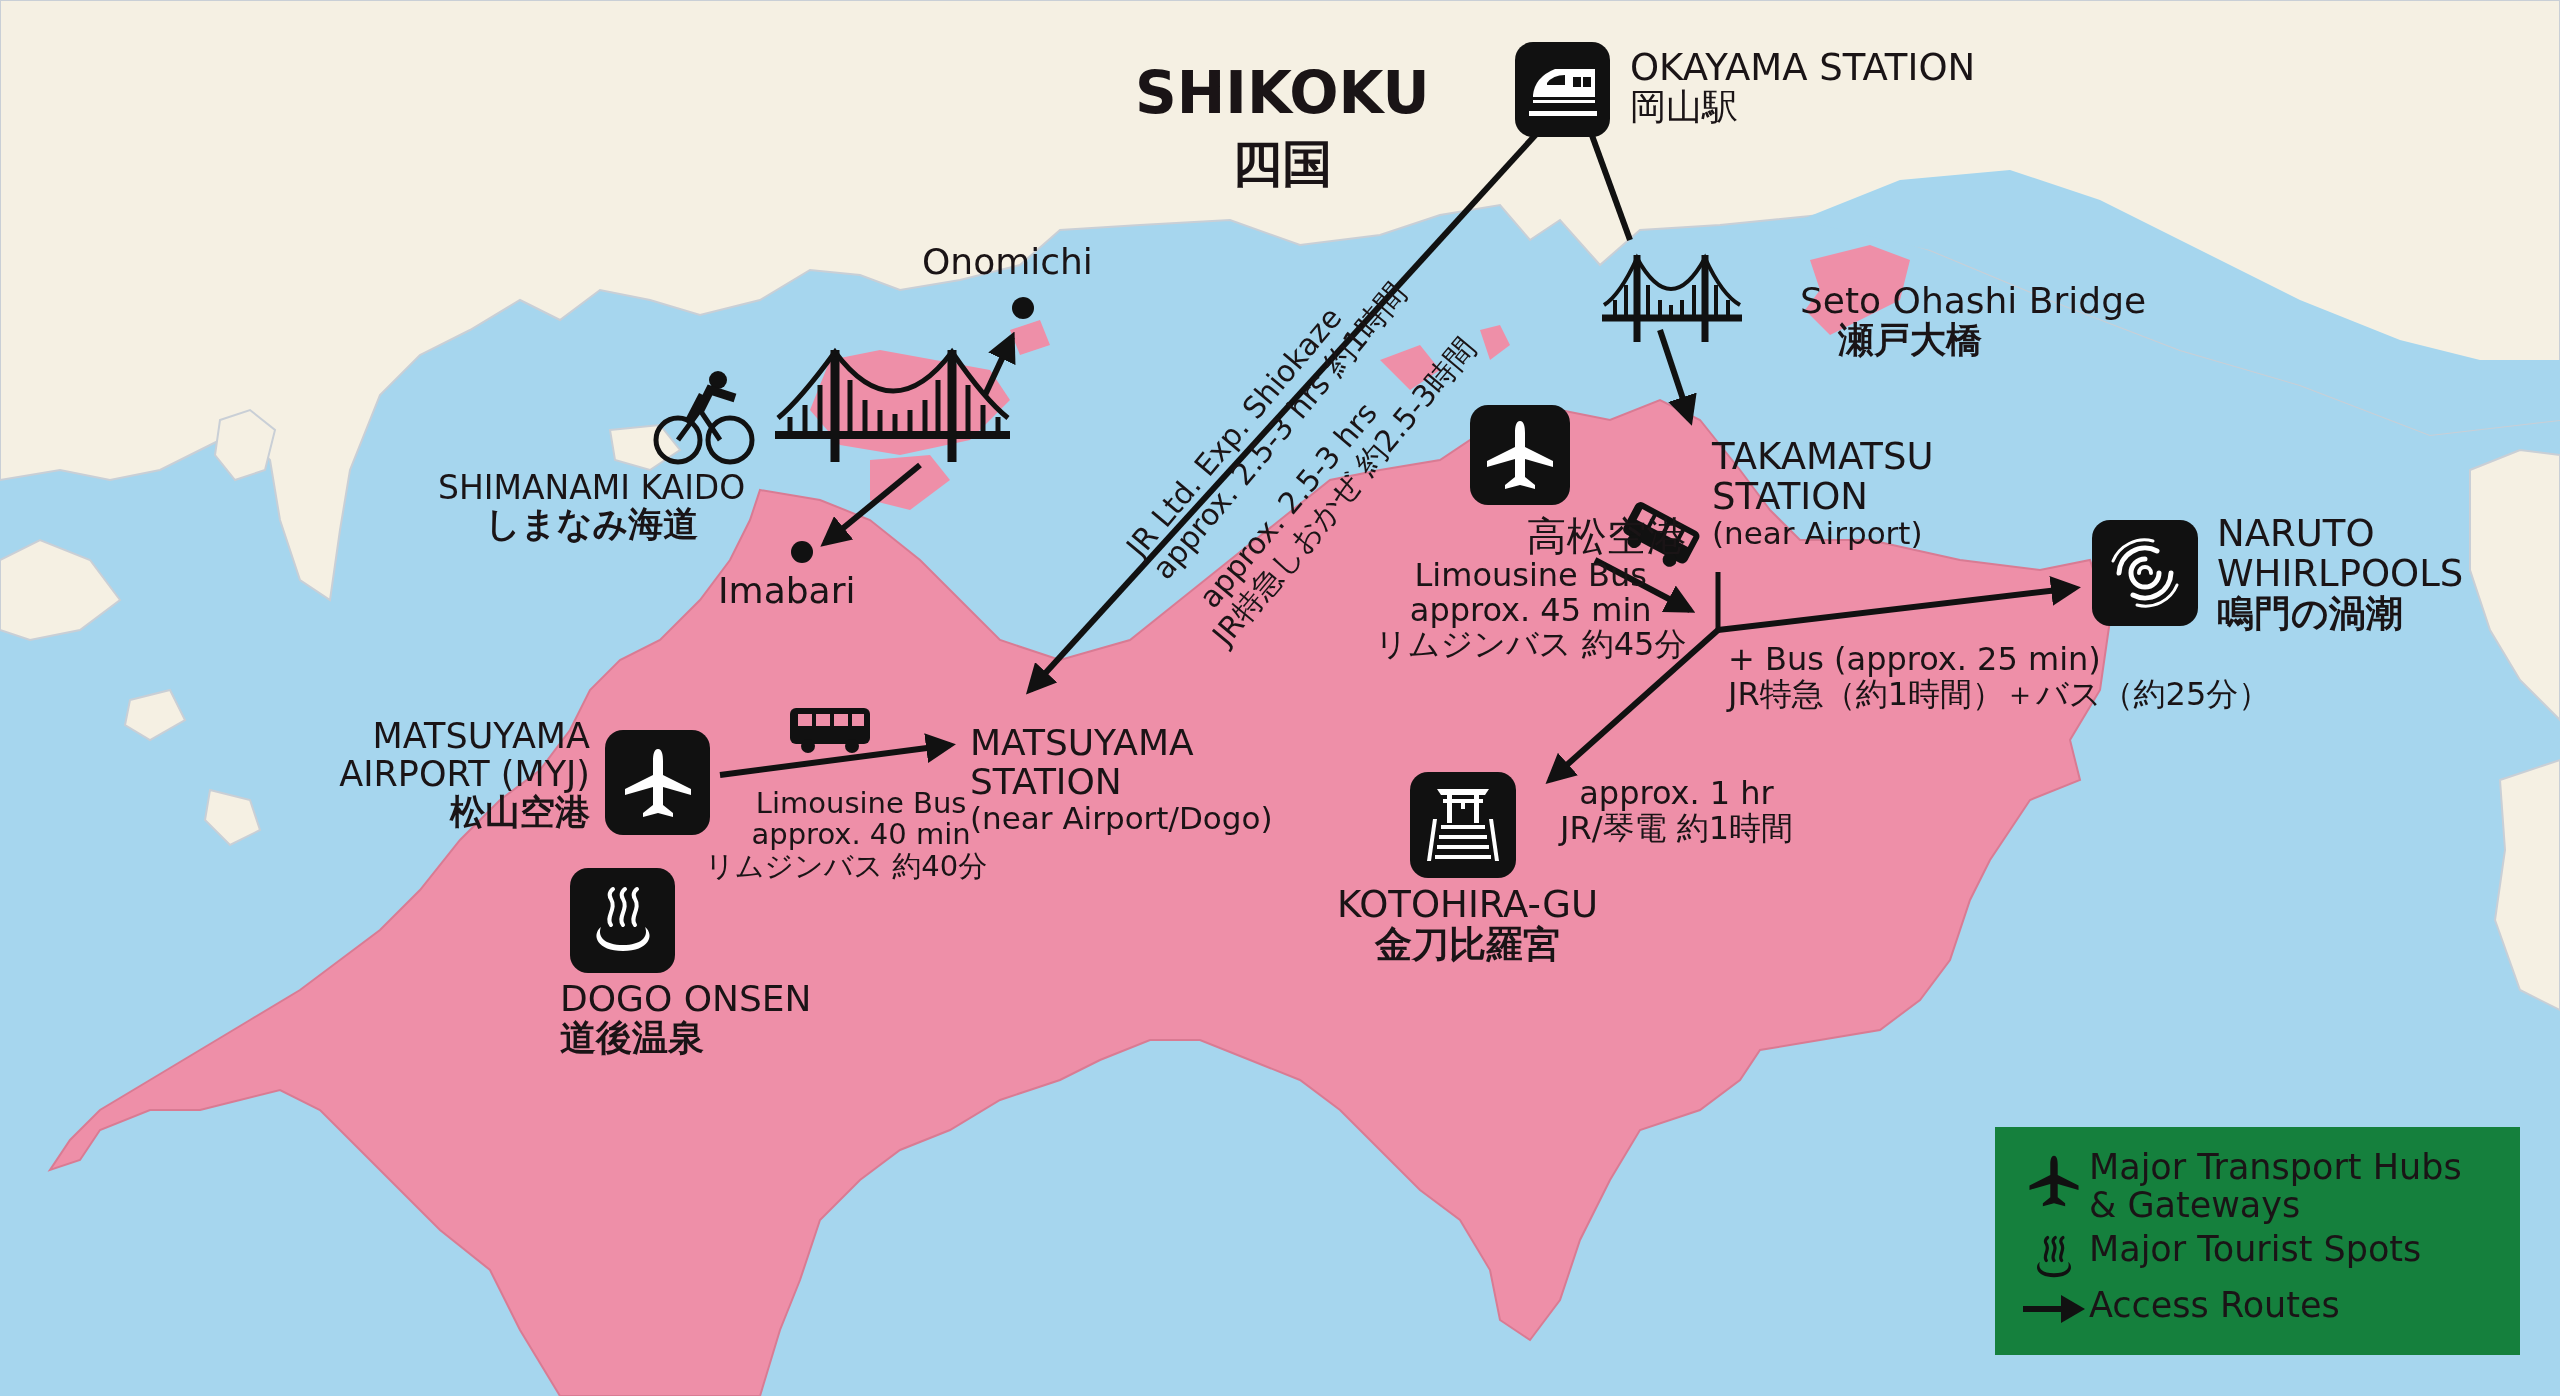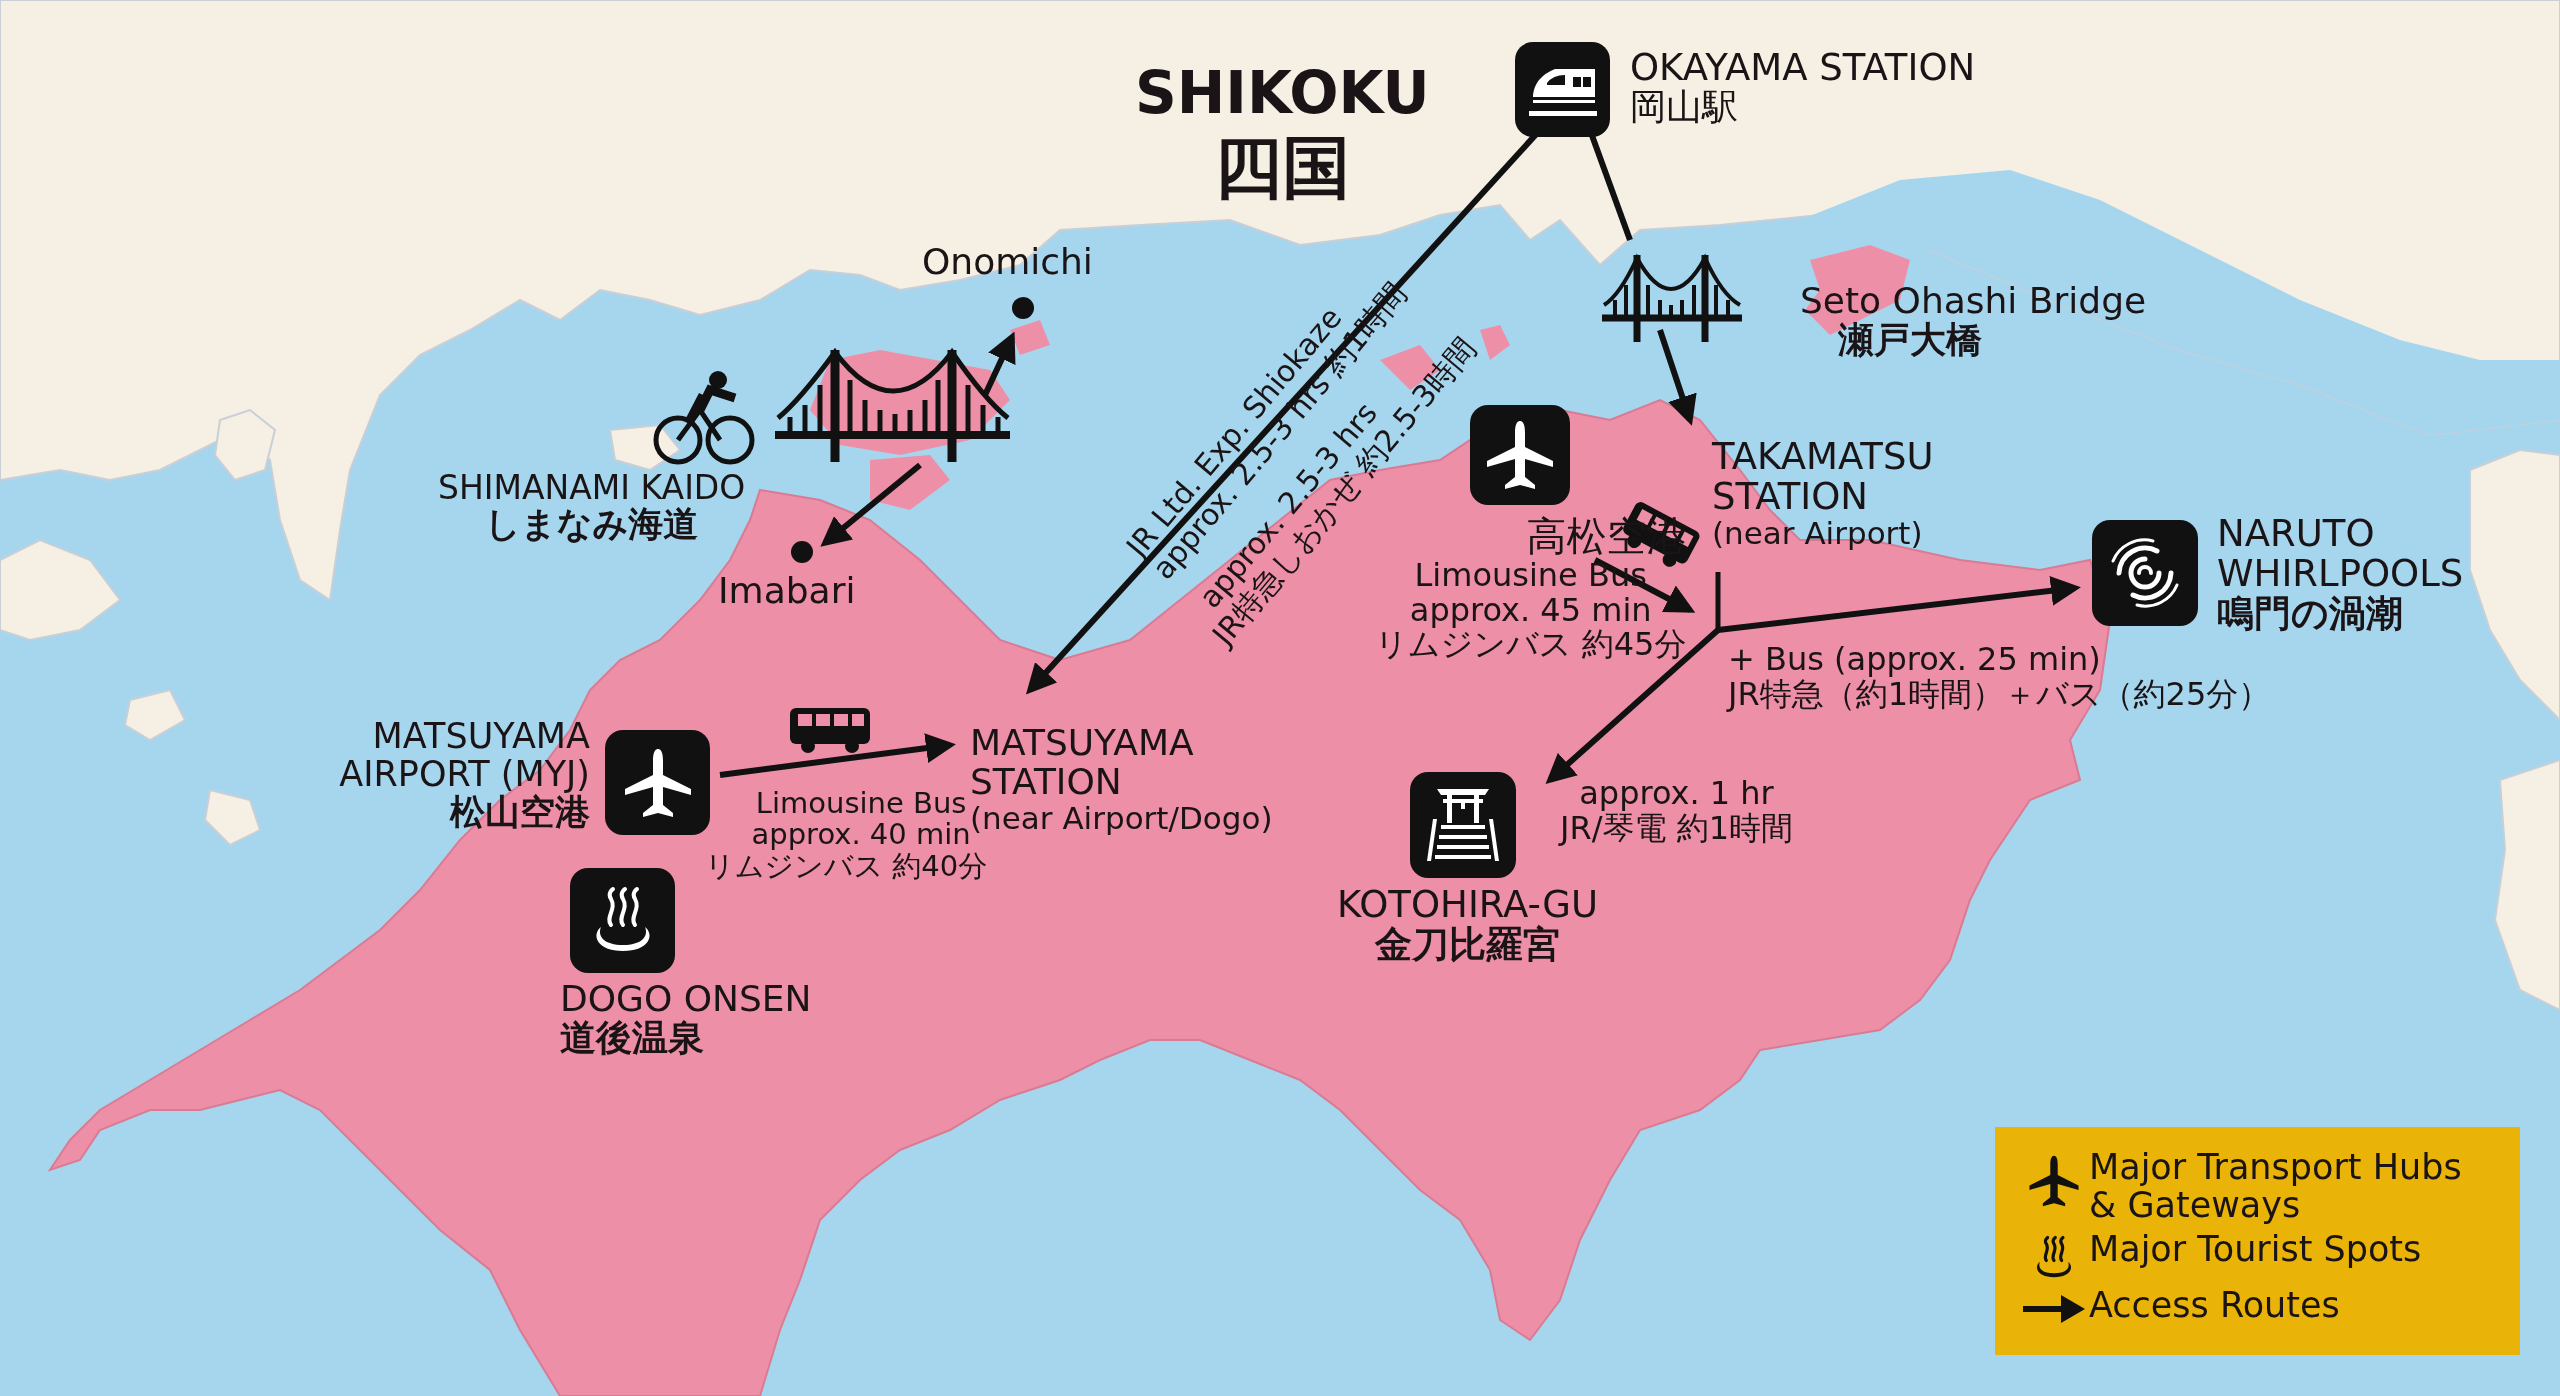--- a/index.html
+++ b/index.html
@@ -15,21 +15,21 @@
     .md { font-size: 36px; }
     .right { text-align: right; }
     .center { text-align: center; }
     .icon-box {
       position: absolute; background: #111; border-radius: 18px;
       display: flex; align-items: center; justify-content: center;
     }
     .icon-box svg { display: block; }
     .legend {
       position: absolute; left: 1995px; top: 1127px; width: 525px; height: 228px;
-      background: #eab308; box-sizing: border-box; padding: 22px 24px;
+      background: #15803d; box-sizing: border-box; padding: 22px 24px;
     }
     .legend-row { display: flex; align-items: flex-start; margin-bottom: 6px; }
     .legend-row .lg-icon { width: 70px; flex: 0 0 70px; display: flex; justify-content: center; padding-top: 4px; }
     .legend-row .lg-text { font-size: 35px; line-height: 1.08; }
     .rot { position: absolute; transform-origin: left top; white-space: nowrap; font-size: 30px; line-height: 1.12; }
   </style>
 </head>
 <body>
 
 <svg id="map-svg" viewBox="0 0 2560 1396" xmlns="http://www.w3.org/2000/svg">
@@ -148,21 +148,21 @@
     <rect x="26" y="6" width="14" height="12" fill="#ee8fa8"></rect>
     <rect x="44" y="6" width="14" height="12" fill="#ee8fa8"></rect>
     <rect x="62" y="6" width="12" height="12" fill="#ee8fa8"></rect>
     <circle cx="18" cy="38" r="7" fill="#111"></circle>
     <circle cx="62" cy="38" r="7" fill="#111"></circle>
   </g>
 </svg>
 
 <div class="lbl b center" style="left:1135px;top:62px;">
   <div style="font-size:58px;">SHIKOKU</div>
-  <div style="font-size:68px;margin-top:6px;">四国</div>
+  <div style="font-size:50px;margin-top:12px;">四国</div>
 </div>
 
 <div class="icon-box" style="left:1515px;top:42px;width:95px;height:95px;">
   <svg width="76" height="70" viewBox="0 0 76 70">
     <path d="M8,40 Q10,22 30,14 L70,14 L70,48 L8,48 Z" fill="#fff"></path>
     <path d="M22,28 Q28,20 40,20 L40,30 L22,30 Z" fill="#111"></path>
     <rect x="48" y="22" width="8" height="10" fill="#111"></rect>
     <rect x="58" y="22" width="8" height="10" fill="#111"></rect>
     <rect x="8" y="42" width="62" height="3" fill="#111"></rect>
     <rect x="4" y="56" width="68" height="5" fill="#fff"></rect>

